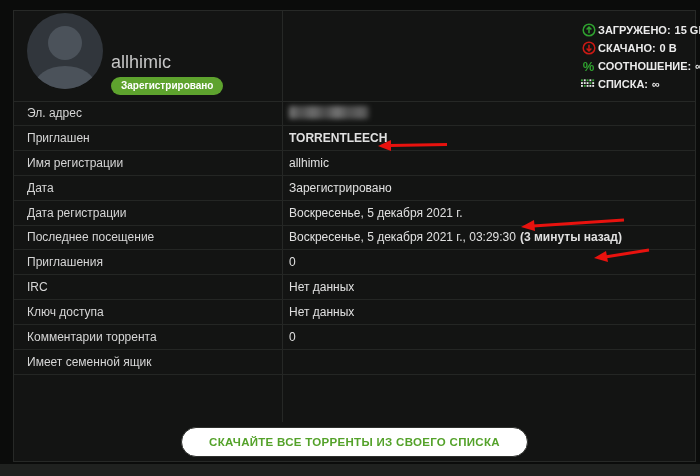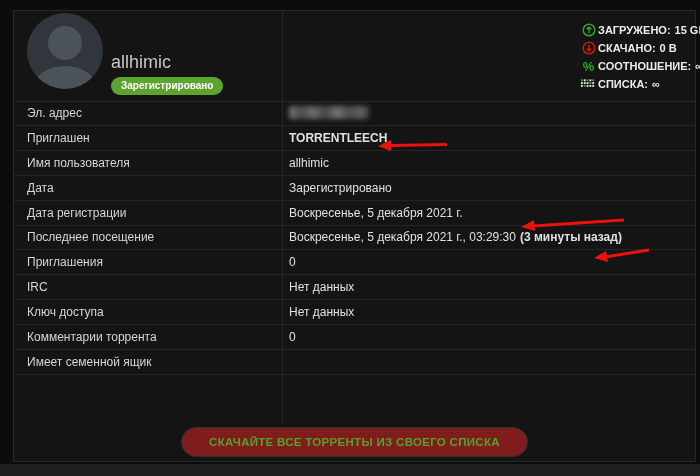--- a/index.html
+++ b/index.html
@@ -42,21 +42,21 @@
   .bold{font-weight:bold;}
   .redacted{
     width:80px;height:13px;border-radius:2px;opacity:.85;
     background:linear-gradient(90deg,#8a8a8a,#555 15%,#7d7d7d 30%,#4f4f4f 45%,#858585 60%,#565656 75%,#707070 90%,#494949);
     filter:blur(2.5px);
   }
   
   .btn-area{position:absolute;left:0;right:0;top:412px;bottom:0;display:flex;align-items:center;justify-content:center;}
   .download-btn{
     height:30px;padding:0 27px;border-radius:15px;cursor:pointer;
-    background:#7f1d1d;border:1px solid #2e302d;color:#54a22a;
+    background:#ffffff;border:1px solid #2e302d;color:#54a22a;
     font-weight:bold;font-size:11.5px;letter-spacing:.3px;font-family:inherit;
   }
   .footer-strip{position:absolute;left:0;right:0;top:464px;height:12px;background:#1f211f;}
   .arrow{position:absolute;pointer-events:none;}
 </style>
 </head>
 <body>
 
 <div class="panel">
 
@@ -131,21 +131,21 @@
         <span class="redacted"></span>
       </div>
     </div>
     <div class="row">
       <div class="cell-label">Приглашен</div>
       <div class="cell-value">
         <span class="bold">TORRENTLEECH</span>
       </div>
     </div>
     <div class="row">
-      <div class="cell-label">Имя пользователя</div>
+      <div class="cell-label">Имя регистрации</div>
       <div class="cell-value">
         <span>allhimic</span>
       </div>
     </div>
     <div class="row">
       <div class="cell-label">Дата</div>
       <div class="cell-value">
         <span>Зарегистрировано</span>
       </div>
     </div>

